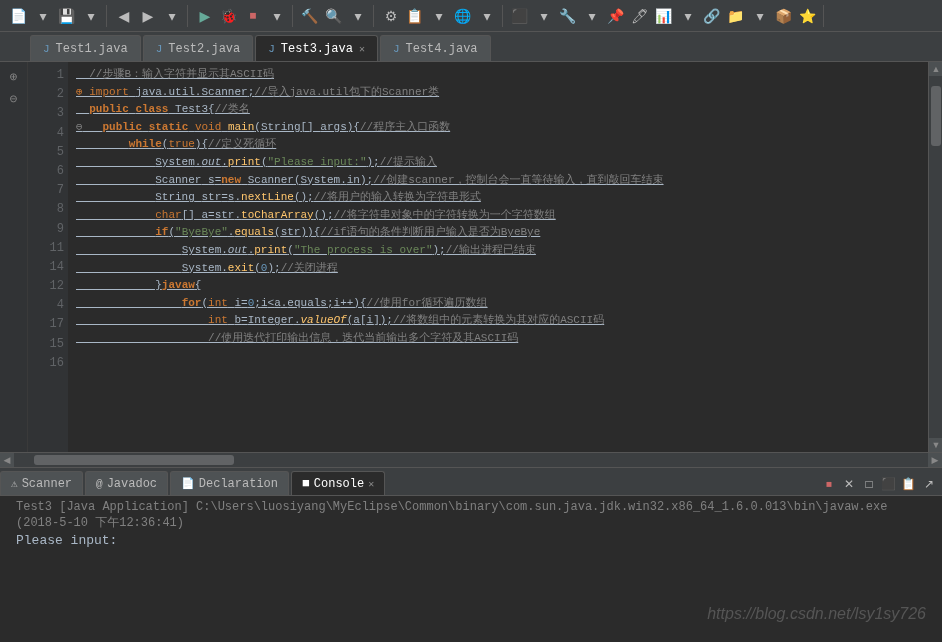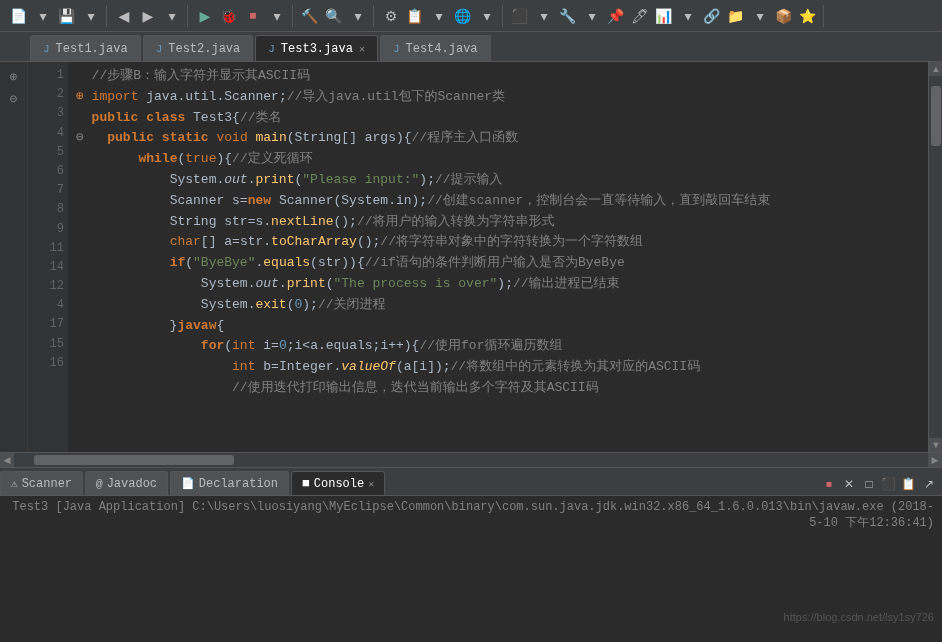--- a/index.html
+++ b/index.html
@@ -152,24 +152,25 @@
     .type { color: #cc7832; }                         
     .str { color: #6a8759; }                          
     .comment { color: #808080; }                    
     .method { color: #ffc66d; }                    
     .num { color: #6897bb; }                          
     .var { color: #a9b7c6; }
     .italic { font-style: italic; }
     
     pre {
       font-family: 'Courier New', monospace;
-      font-size: 13px;
+      font-size: 11px;
       line-height: 1.6;
       white-space: pre;
       color: #a9b7c6;
+      text-decoration: underline;
     }
     
     
     #bottom-panel {
       height: 175px;
       background: #2b2b2b;
       border-top: 2px solid #555;
       display: flex;
       flex-direction: column;
     }
@@ -196,23 +197,22 @@
       border-radius: 3px 3px 0 0;
     }
     .bottom-tab.active {
       background: #2b2b2b;
       color: #fff;
     }
     .bottom-tab-icon { font-size: 11px; }
     
     #console-content {
       flex: 1;
-      padding: 4px 8px;
+      padding: 4px 16px;
       overflow: hidden;
-      text-align: right;
     }
     .console-path {
       color: #808080;
       font-size: 12px;
       margin-bottom: 2px;
     }
     .console-output {
       color: #a9b7c6;
       font-size: 13px;
     }
@@ -241,25 +241,26 @@
       cursor: pointer;
       color: #888;
       font-size: 9px;
       display: flex; align-items: center; justify-content: center;
     }
     
     
     #watermark {
       position: absolute;
       bottom: 18px;
-      right: 8px;
+      right: 16px;
       color: #555;
-      font-size: 11px;
+      font-size: 16px;
       font-family: Arial, sans-serif;
       pointer-events: none;
+      font-style: italic;
     }
     
     
     .fold-minus {
       color: #808080;
       cursor: pointer;
     }
   </style>
 </head>
 <body>
@@ -419,15 +420,16 @@
       <button class="toolbar-btn" style="width:18px; height:18px; font-size:12px;">✕</button>
       <button class="toolbar-btn" style="width:18px; height:18px; font-size:12px;">□</button>
       <button class="toolbar-btn" style="width:18px; height:18px; font-size:12px;">⬛</button>
       <button class="toolbar-btn" style="width:18px; height:18px; font-size:12px;">📋</button>
       <button class="toolbar-btn" style="width:18px; height:18px; font-size:12px;">↗</button>
     </div>
   </div>
 
   <div id="console-content" style="position:relative;">
     <div class="console-path">Test3 [Java Application] C:\Users\luosiyang\MyEclipse\Common\binary\com.sun.java.jdk.win32.x86_64_1.6.0.013\bin\javaw.exe (2018-5-10 下午12:36:41)</div>
+    <div class="console-output">Please input:</div>
     <div id="watermark">https://blog.csdn.net/lsy1sy726</div>
   </div>
 </div>
 
 </body></html>

